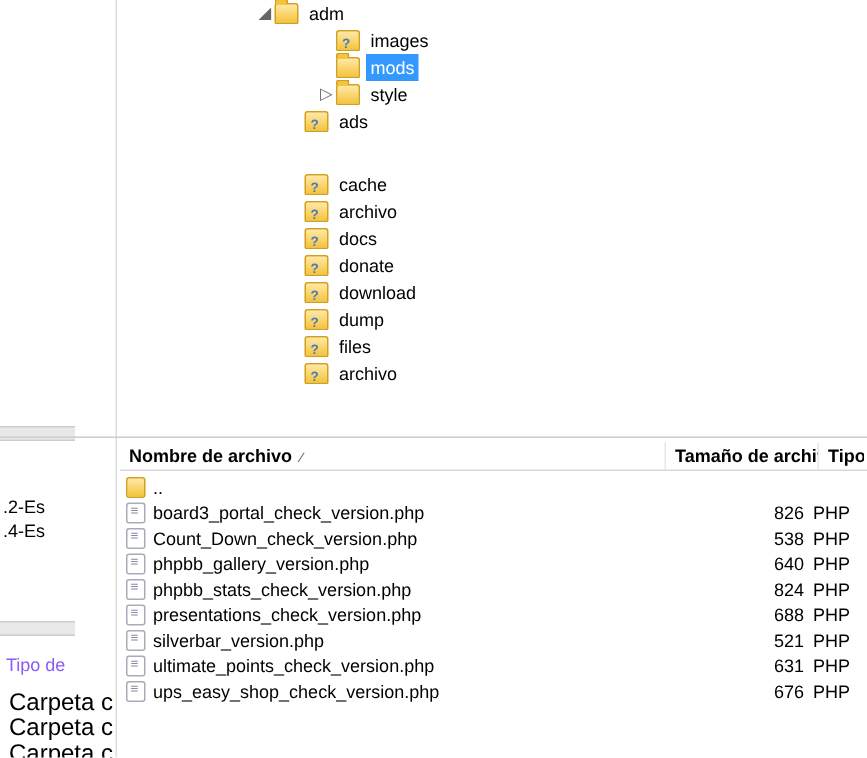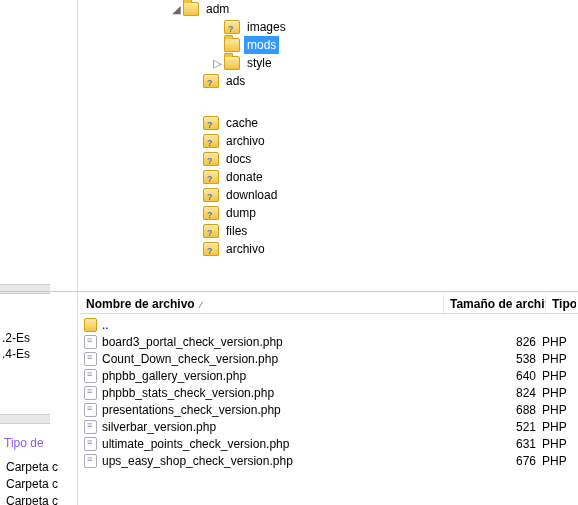--- a/index.html
+++ b/index.html
@@ -2,21 +2,21 @@
 <html><head>
 <meta charset="utf-8">
 <style>
 * { margin:0; padding:0; box-sizing:border-box; }
 body { font-family:"Segoe UI",Tahoma,sans-serif; font-size:12px; color:#000; background:#fff; width:578px; height:505px; overflow:hidden; position:relative; }
 .top-pane { position:absolute; left:0; top:0; width:578px; height:292px; border-bottom:1px solid #ccc; }
 .left-frag { position:absolute; left:0; top:0; width:78px; height:505px; border-right:1px solid #ddd; background:#fff; }
 .left-frag .items { position:absolute; left:0; top:330px; }
 .left-frag .item { padding:1px 2px; white-space:nowrap; overflow:hidden; }
 .left-hdr { position:absolute; left:0; top:435px; padding:4px; color:#8b5cf6; }
-.carpeta { position:absolute; left:6px; font-size:12px; }
+.carpeta { position:absolute; left:6px; font-size:16px; }
 .tree { position:absolute; left:80px; top:0; width:498px; height:292px; overflow:hidden; user-select:none; }
 .node { display:flex; align-items:center; height:18px; line-height:18px; white-space:nowrap; cursor:default; }
 .twisty { width:13px; text-align:center; color:#666; display:inline-block; font-size:11px; }
 .tree-icon { display:inline-block; width:16px; height:14px; margin-right:4px; background:linear-gradient(#ffe9a8,#f5c43d); border:1px solid #d4a017; border-radius:2px 2px 1px 1px; position:relative; }
 .tree-icon.open::before { content:""; position:absolute; left:-1px; top:-4px; width:7px; height:3px; background:#f5c43d; border:1px solid #d4a017; border-bottom:none; border-radius:2px 2px 0 0; }
 .tree-icon.q::after { content:"?"; position:absolute; left:3px; top:-1px; font-size:9px; font-weight:bold; color:#4b7bbf; }
 .nlabel { padding:0 3px; }
 .nlabel.selected { background:#3399ff; color:#fff; }
 .file-pane { position:absolute; left:80px; top:294px; width:498px; height:211px; background:#fff; }
 .file-hdr { display:flex; align-items:center; height:20px; border-bottom:1px solid #d8d8d8; background:#fff; font-size:12px;font-weight:bold; }

